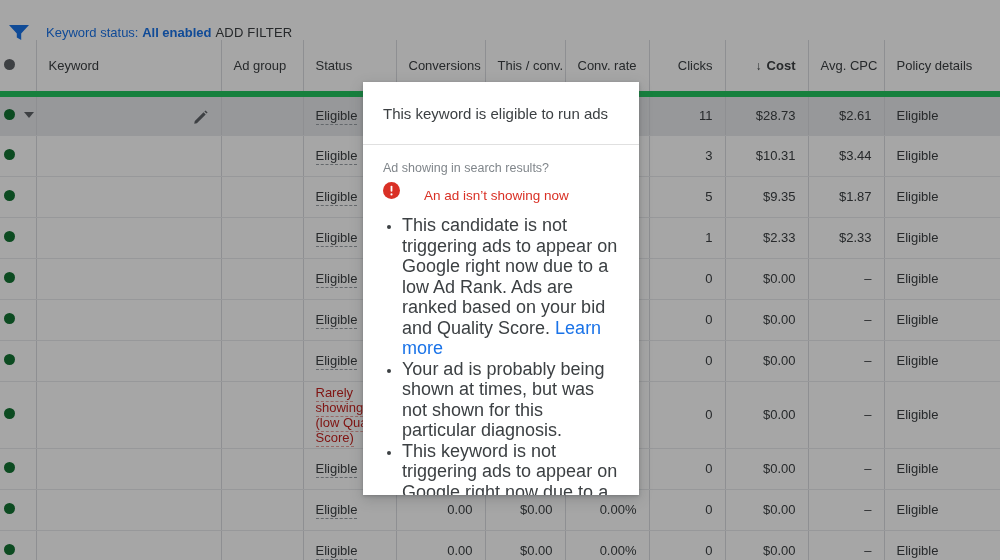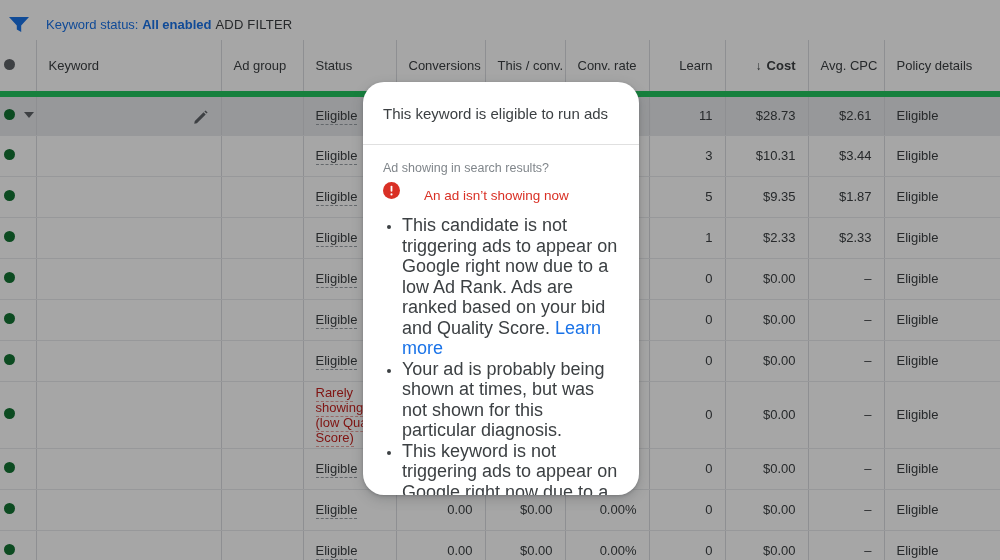--- a/index.html
+++ b/index.html
@@ -19,21 +19,21 @@
   }
   .scrim {
     position: absolute; inset: 0;
     background: rgba(0,0,0,0.35);
     z-index: 50;
     pointer-events: none;
   }
 
   
   .filter-bar {
-    position: absolute; left: 0; top: 4px;
+    position: absolute; left: 0; top: 12px;
     width: 1000px; height: 40px;
     display: flex; align-items: center;
     background: #ffffff;
     padding-left: 6px;
   }
   .funnel-icon { width: 26px; height: 20px; display:block; }
   .filter-chip {
     margin-left: 14px;
     font-size: 13px;
     color: #1a73e8;
@@ -125,21 +125,20 @@
 
   
   .popup {
     position: absolute;
     left: 363px; top: 82px;
     width: 276px; height: 413px;
     background: #ffffff;
     box-shadow: 0 1px 3px rgba(60,64,67,.3), 0 4px 12px rgba(60,64,67,.25);
     z-index: 100;
     overflow: hidden;
-    border-radius: 21px;
   }
   .popup-title {
     font-size: 15px;
     color: #3c4043;
     padding: 22px 20px 20px 20px;
     line-height: 20px;
     border-bottom: 1px solid #e0e0e0;
   }
   .popup-body { padding: 16px 20px 0 20px; }
   .sub-q {
@@ -185,21 +184,21 @@
       <tr>
         <th class="c-dot lft">
           <span class="hdr-dot"></span>
         </th>
         <th class="c-kw lft">Keyword</th>
         <th class="c-ag lft">Ad group</th>
         <th class="c-st lft">Status</th>
         <th class="c-cv num">Conversions</th>
         <th class="c-cpc num">This / conv.</th>
         <th class="c-cr num">Conv. rate</th>
-        <th class="c-clicks num">Learn</th>
+        <th class="c-clicks num">Clicks</th>
         <th class="c-cost num">
           <span class="sort-arrow">↓</span><span class="hdr-bold">Cost</span>
         </th>
         <th class="c-avg num">Avg. CPC</th>
         <th class="c-pol lft">Policy details</th>
       </tr>
     </thead>
     <tbody id="tbody">
         <tr class=" row-selected">
           <td class="c-dot lft"><span class="status-dot"></span><span class="caret"></span></td>

